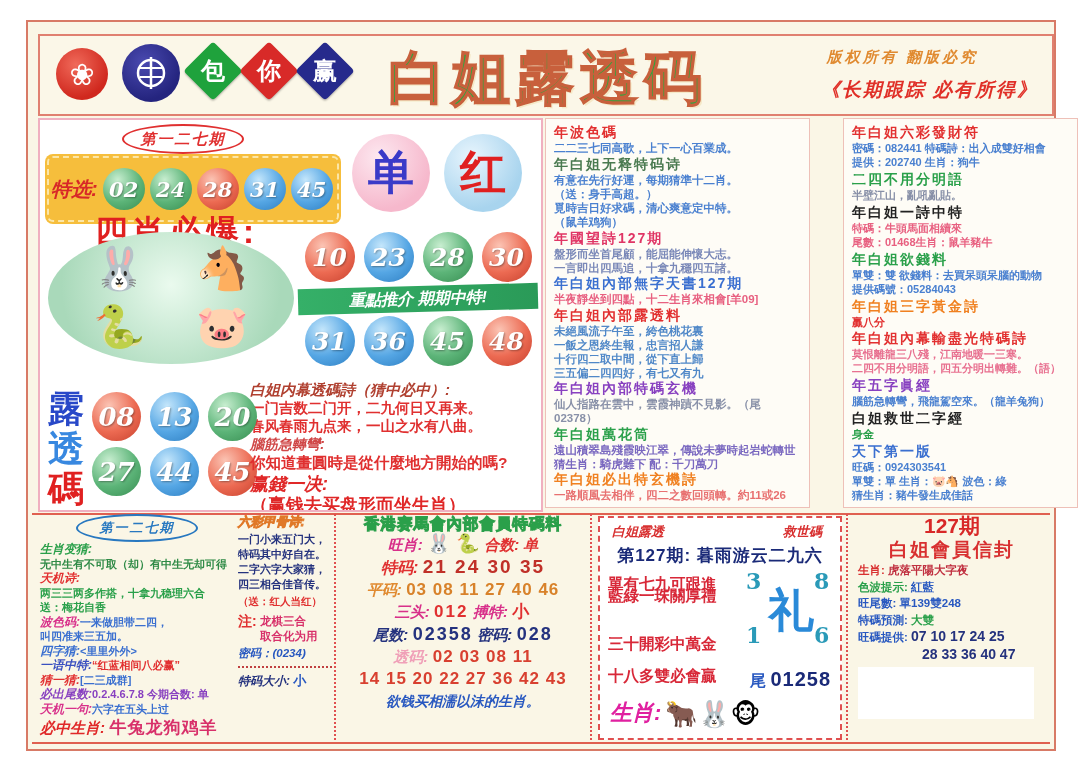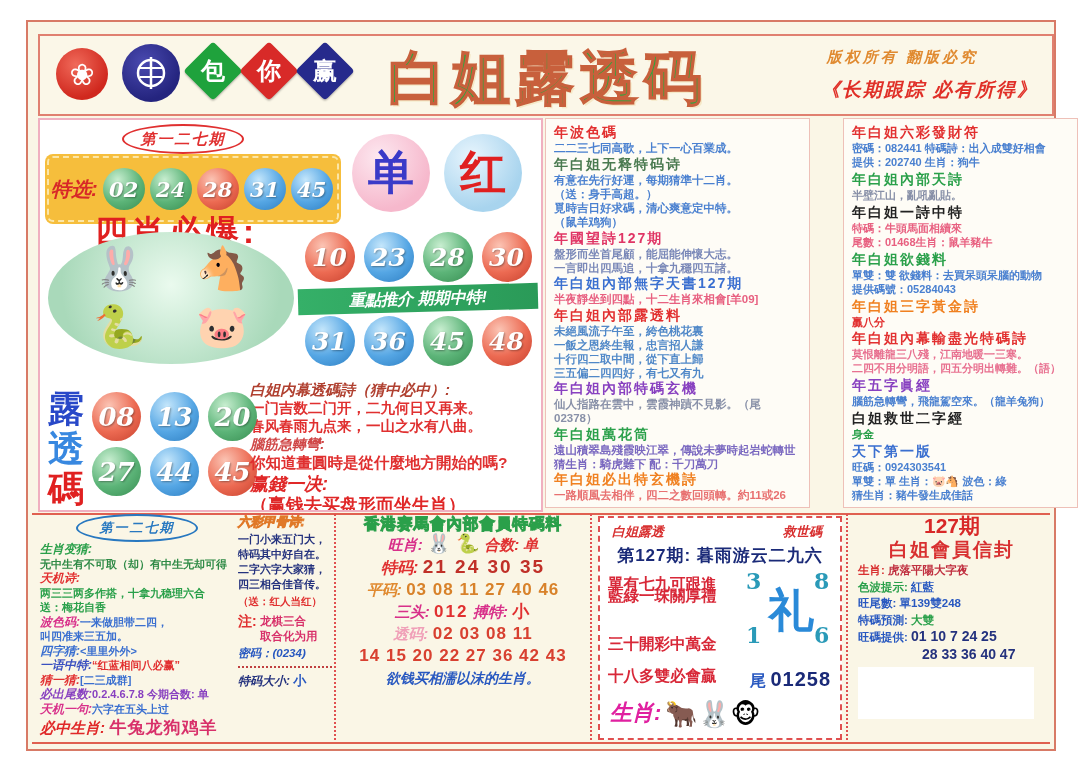--- a/index.html
+++ b/index.html
@@ -295,21 +295,21 @@
 
   <div class="col col-right">
 
       <div class="sec">
         <div class="sec-title" style="color: rgb(226, 48, 48);">年白姐六彩發財符</div>
         <div class="sec-body" style="color: rgb(74, 128, 208);">密碼：082441 特碼詩：出入成雙好相會
 提供：202740 生肖：狗牛</div>
       </div>
 
       <div class="sec">
-        <div class="sec-title" style="color: rgb(42, 160, 74);">年白姐內部天詩</div>
+        <div class="sec-title" style="color: rgb(42, 160, 74);">二四不用分明語</div>
         <div class="sec-body" style="color: rgb(136, 144, 168);">半壁江山，亂吼亂貼。</div>
       </div>
 
       <div class="sec">
         <div class="sec-title" style="color: rgb(34, 34, 34);">年白姐一詩中特</div>
         <div class="sec-body" style="color: rgb(232, 96, 128);">特碼：牛頭馬面相續來
 尾數：01468生肖：鼠羊豬牛</div>
       </div>
 
       <div class="sec">
@@ -409,20 +409,26 @@
     </div>
     <div class="bm-line bm-ping">
       <span class="lab">平码:</span>
       <span class="val">03 08 11 27 40 46</span>
     </div>
     <div class="bm-line bm-san">
       <span class="lab">三头:</span>
       <span class="val">012</span>
       <span class="lab">搏特:</span>
       <span class="val">小</span>
+    </div>
+    <div class="bm-line bm-wei">
+      <span class="lab">尾数:</span>
+      <span class="val">02358</span>
+      <span class="lab">密码:</span>
+      <span class="val">028</span>
     </div>
     <div class="bm-line bm-tou">
       <span class="lab">透码:</span>
       <span class="val">02 03 08 11</span>
     </div>
     <div class="bm-tou2">14 15 20 22 27 36 42 43</div>
     <div class="bm-tail">欲钱买相濡以沫的生肖。</div>
   </div>
 
   <div class="bottom-sjm">
@@ -462,18 +468,18 @@
     <div class="env-line">
       <span class="lab-blue">旺尾數:</span>
       <span class="val-blue">單139雙248</span>
     </div>
     <div class="env-line">
       <span class="lab-blue">特碼預測:</span>
       <span class="val-green">大雙</span>
     </div>
     <div class="env-line">
       <span class="lab-blue">旺碼提供:</span>
-      <span class="env-nums">01 10 7 24 25</span>
+      <span class="env-nums">07 10 17 24 25</span>
     </div>
     <div class="env-nums2">28 33 36 40 47</div>
     <div class="env-box"></div>
   </div>
 </div>
 
 </body></html>

